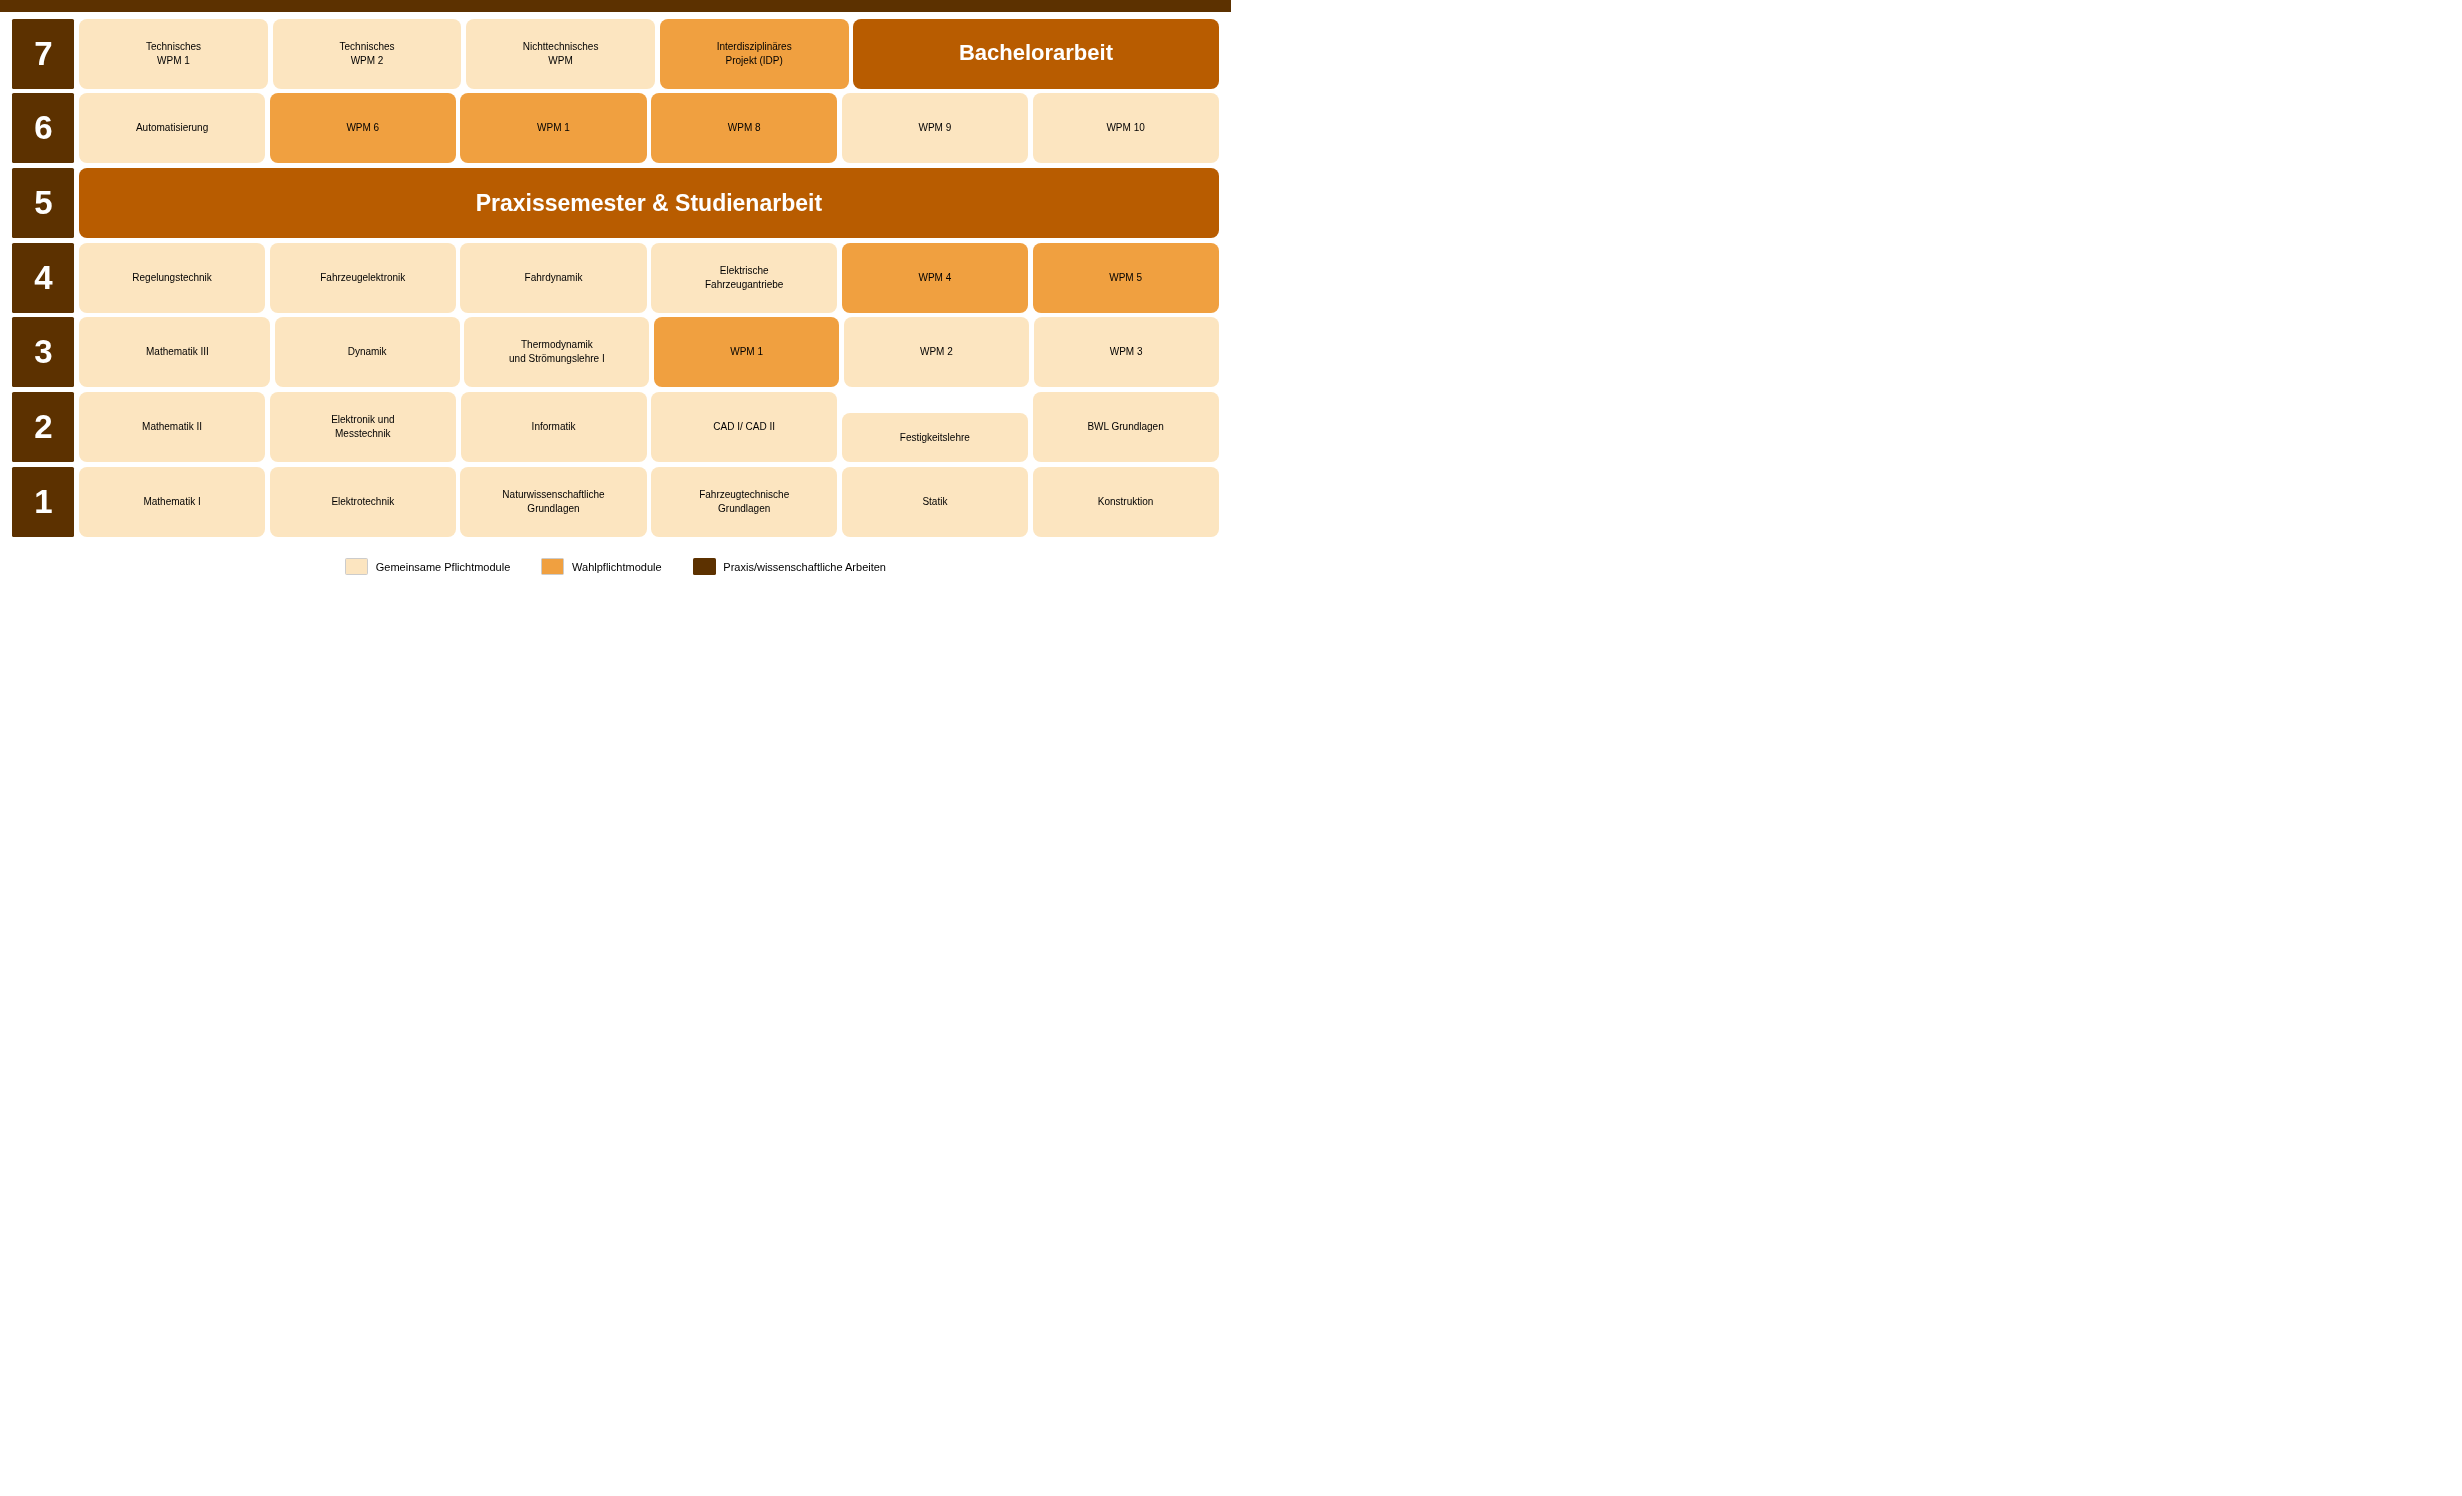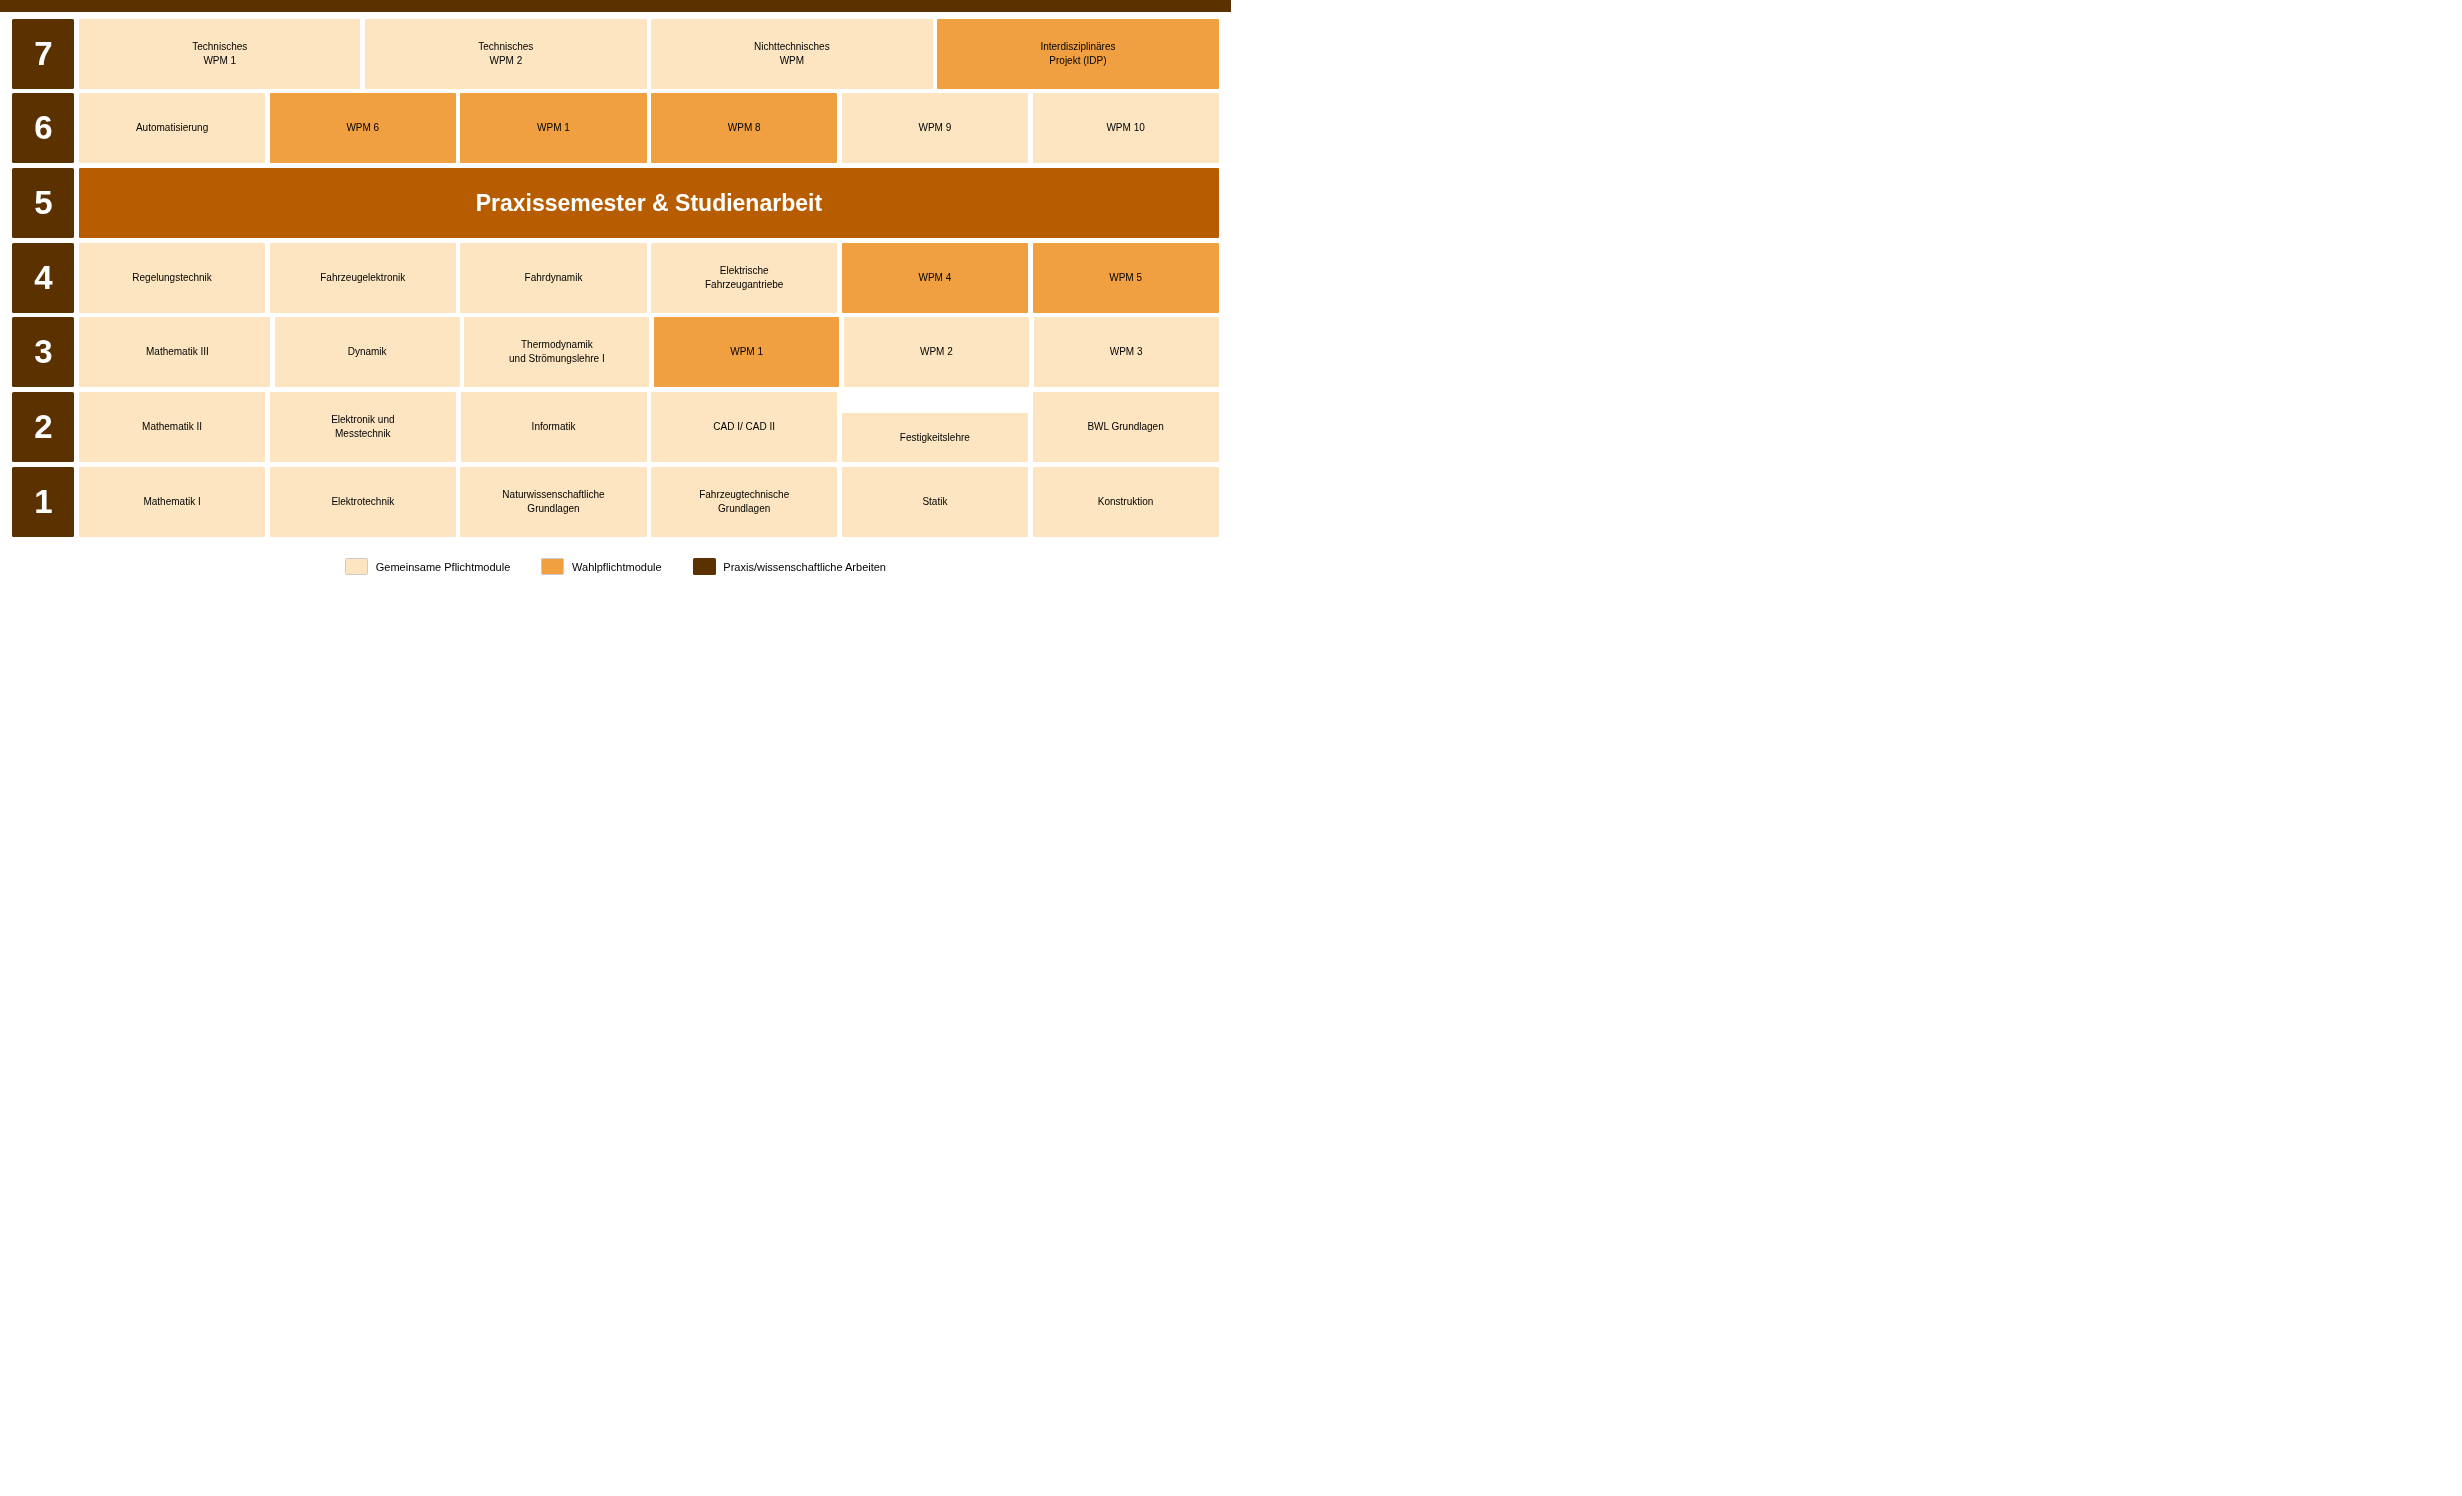--- a/index.html
+++ b/index.html
@@ -48,21 +48,21 @@
     }
 
     .module-cell {
       flex: 1;
       display: flex;
       align-items: center;
       justify-content: center;
       text-align: center;
       padding: 7.8px 6.2px;
       font-size: 10px;
-      border-radius: 1px;
+      border-radius: 8px;
       line-height: 1.4;
     }
 
     .light-orange { background: #fce5c0; }
     .medium-orange { background: #f0a040; }
     .dark-orange { background: #b85c00; color: #fff; }
 
     .bachelorarbeit {
       font-size: 22px;
       font-weight: bold;
@@ -103,20 +103,21 @@
 </div>
 
 <div class="grid-container">
 
 <div class="row">
       <div class="semester-cell">7</div>
       <div class="module-cell light-orange" style="flex: 1 1 0%;">Technisches<br>WPM 1</div>
       <div class="module-cell light-orange" style="flex: 1 1 0%;">Technisches<br>WPM 2</div>
       <div class="module-cell light-orange" style="flex: 1 1 0%;">Nichttechnisches<br>WPM</div>
       <div class="module-cell medium-orange" style="flex: 1 1 0%;">Interdisziplinäres<br>Projekt (IDP)</div>
+      <div class="module-cell dark-orange bachelorarbeit" style="flex: 2 1 0%;">Bachelorarbeit</div>
     </div>
     <div class="row">
       <div class="semester-cell">6</div>
       <div class="module-cell light-orange" style="flex: 1 1 0%;">Automatisierung</div>
       <div class="module-cell medium-orange" style="flex: 1 1 0%;">WPM 6</div>
       <div class="module-cell medium-orange" style="flex: 1 1 0%;">WPM 1</div>
       <div class="module-cell medium-orange" style="flex: 1 1 0%;">WPM 8</div>
       <div class="module-cell light-orange" style="flex: 1 1 0%;">WPM 9</div>
       <div class="module-cell light-orange" style="flex: 1 1 0%;">WPM 10</div>
     </div>

